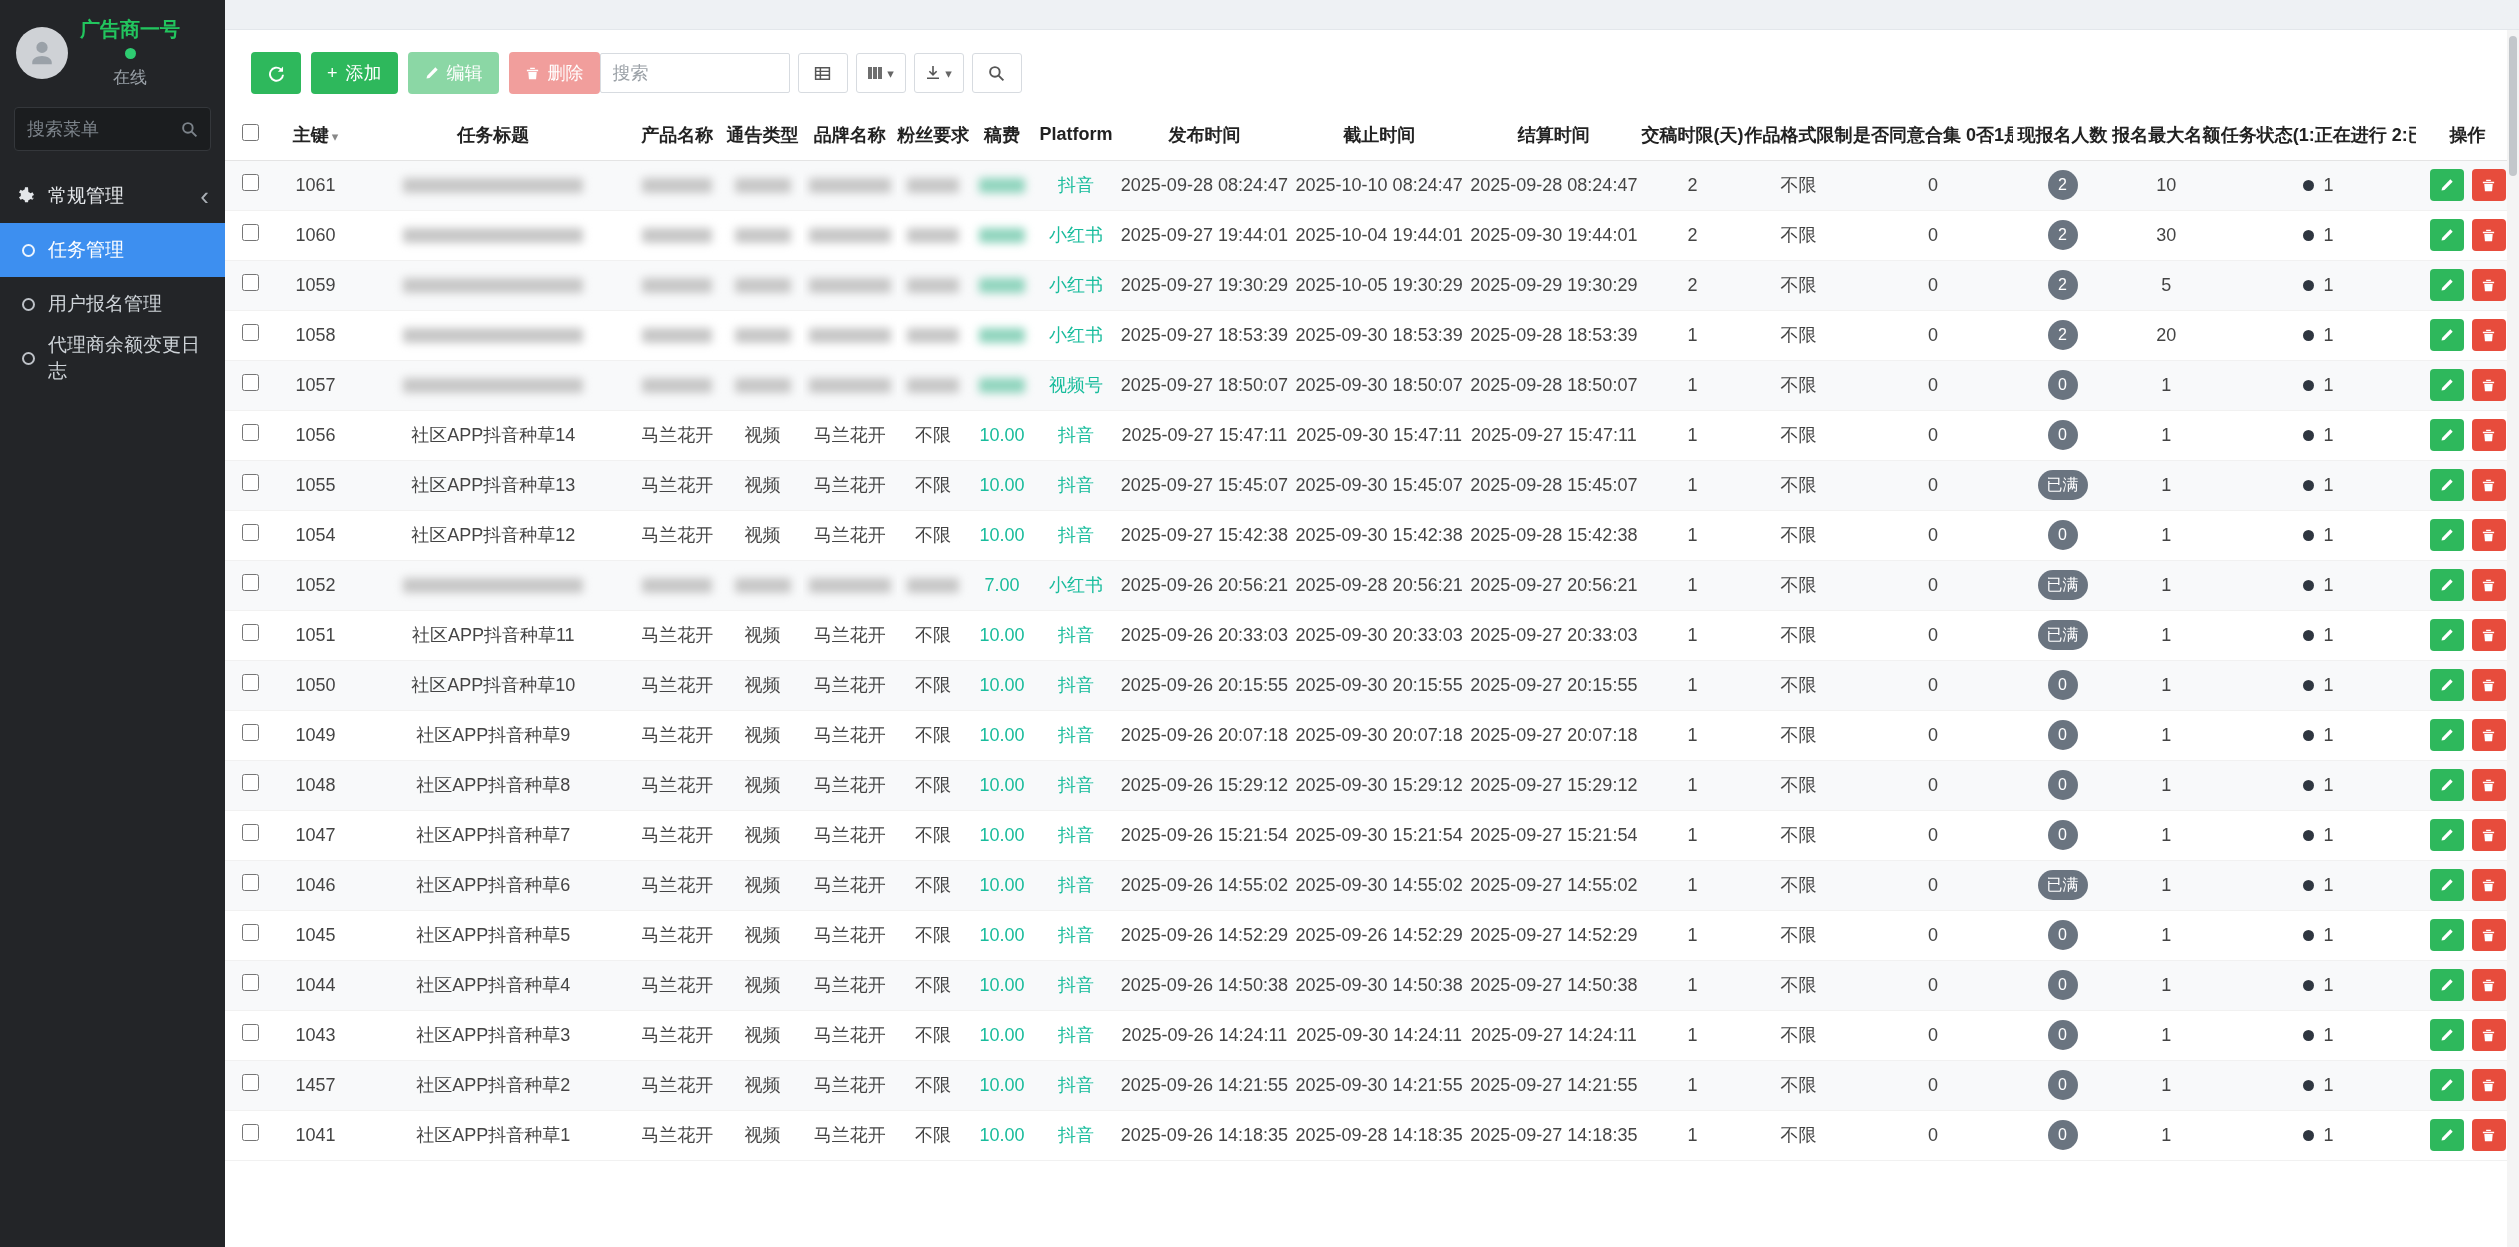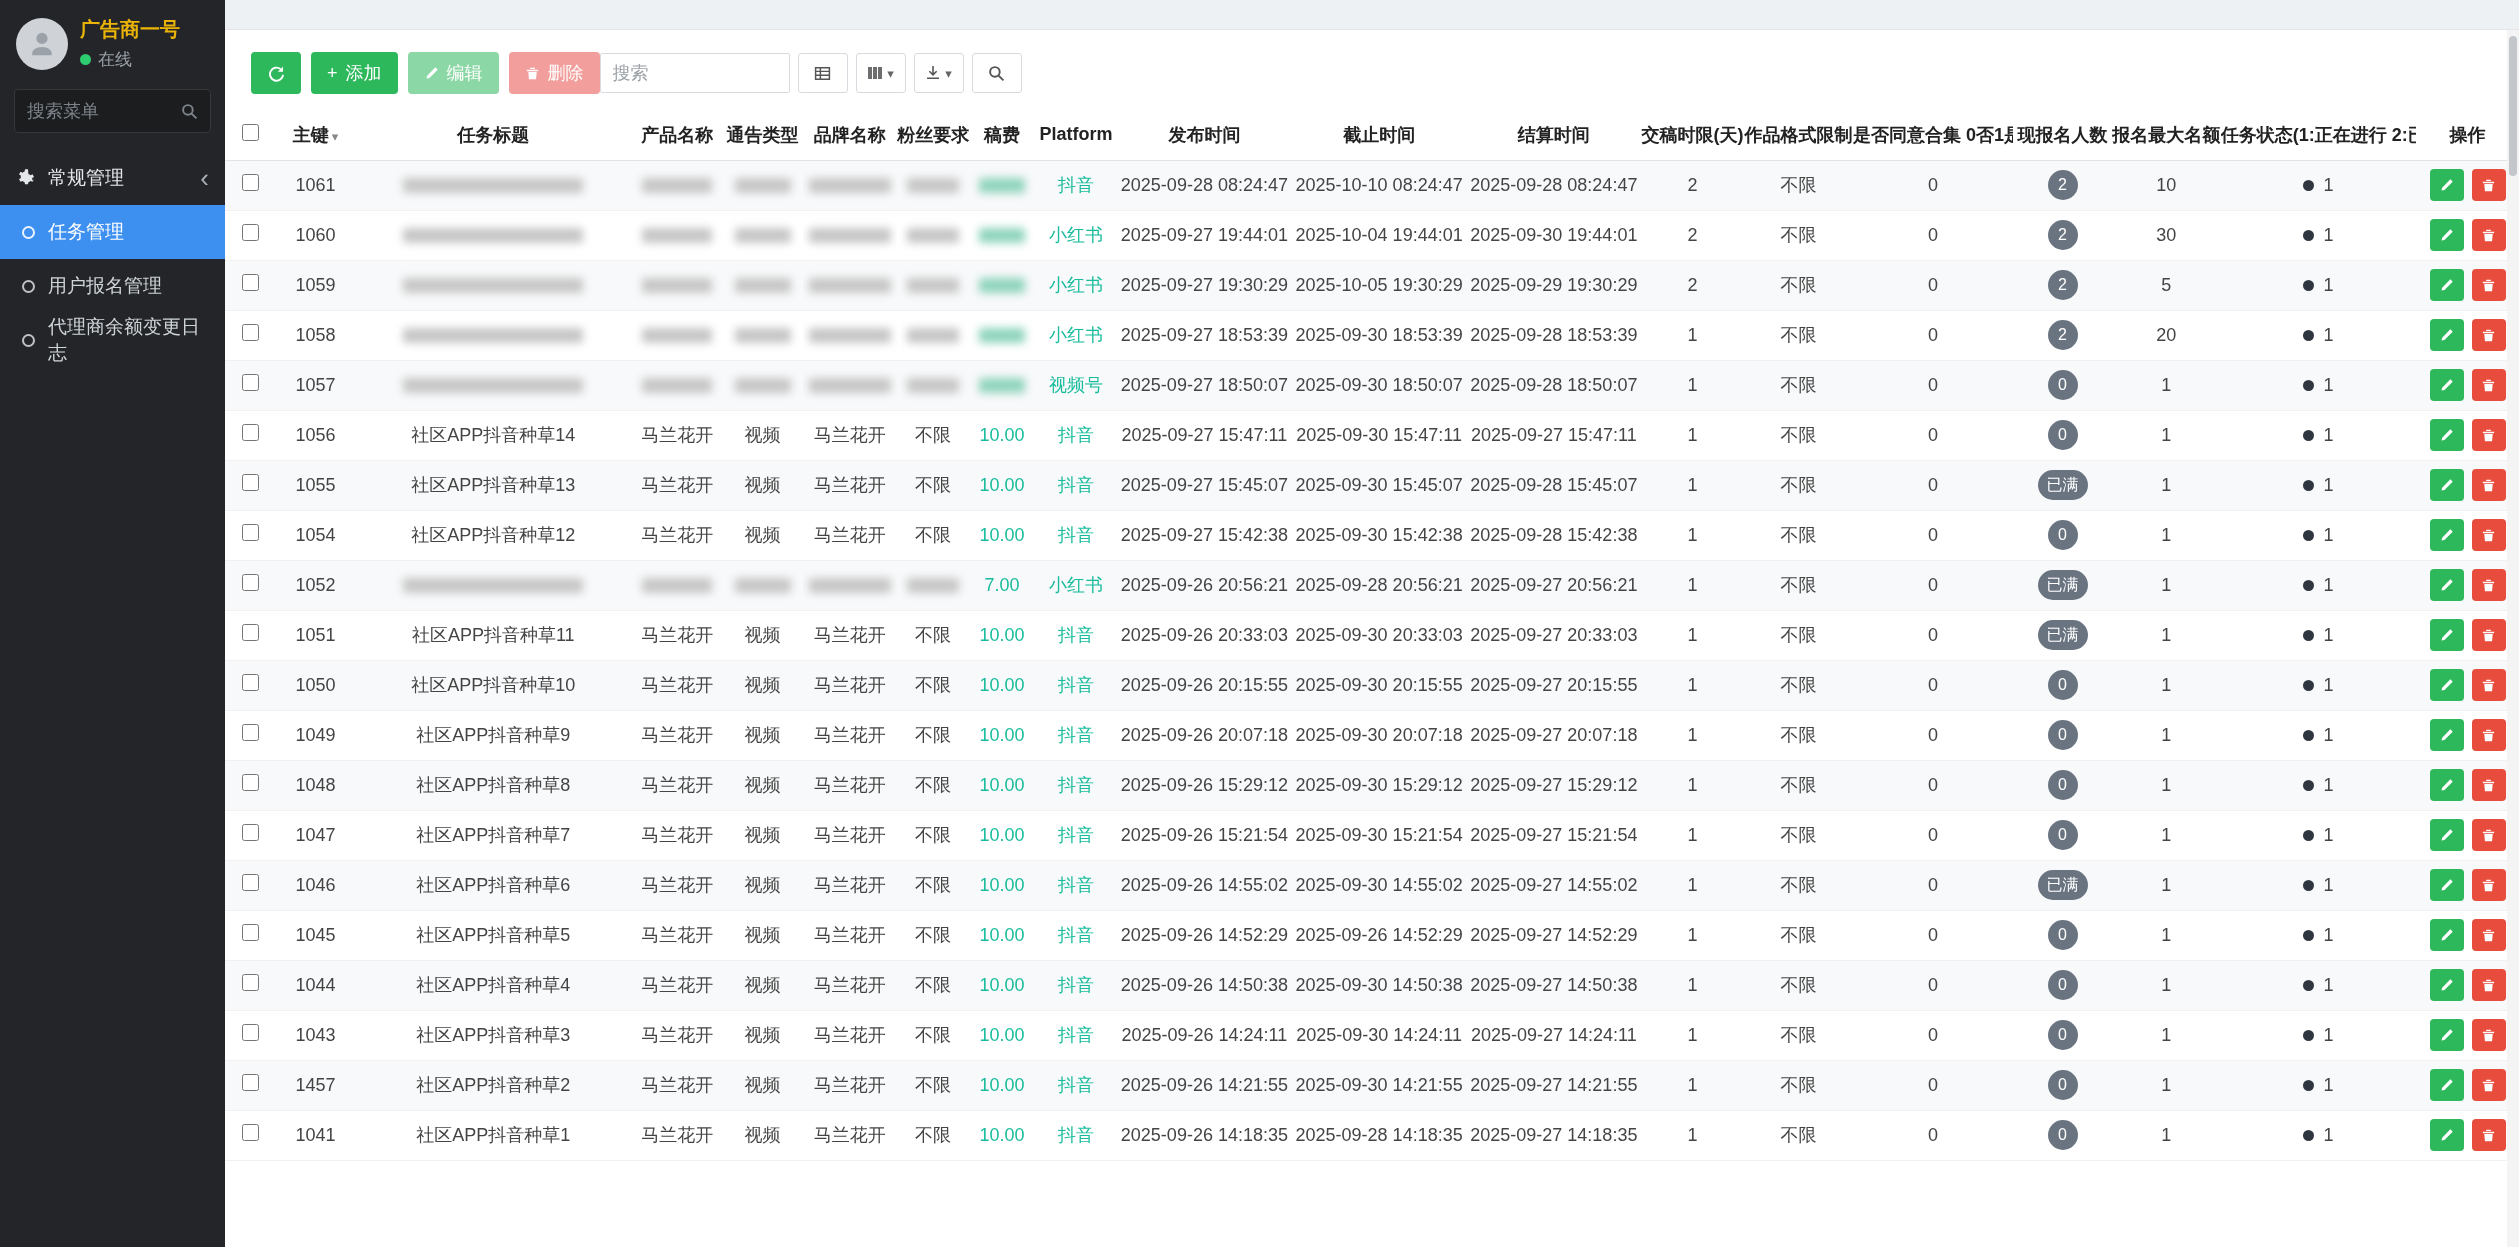--- a/index.html
+++ b/index.html
@@ -4,22 +4,22 @@
 <style>
   * { margin:0; padding:0; box-sizing:border-box; }
   html,body { width:2519px; height:1247px; overflow:hidden;
     font-family:"Liberation Sans","DejaVu Sans",sans-serif; background:#fff; }
 
   
   .sidebar { position:fixed; left:0; top:0; width:225px; height:1247px; background:#232528; z-index:5; }
   .sb-head { display:flex; align-items:center; gap:12px; padding:16px 16px 10px; }
   .avatar { width:52px; height:52px; border-radius:50%; background:#cfd2d6;
     display:flex; align-items:center; justify-content:center; flex:none; }
-  .sb-name { color:#eab308; font-size:20px; font-weight:bold; }
-  .sb-status { color:#99a0a7; font-size:17px; display:flex; align-items:center; gap:7px; margin-top:5px; }
+  .sb-name { color:#22c55e; font-size:20px; font-weight:bold; }
+  .sb-status { color:#99a0a7; font-size:17px; display:flex; align-items:center; gap:7px; margin-top:5px;flex-direction:column; }
   .dot-green { width:11px; height:11px; background:#2ecc71; border-radius:50%; }
   .sb-search { margin:8px 14px 18px; background:#1b1d1f; border:1px solid #34373b; border-radius:4px;
     height:44px; display:flex; align-items:center; padding:0 12px; }
   .sb-search input { flex:1; background:transparent; border:0; outline:none; color:#cfd4d9; font-size:18px; min-width:0; }
   .sb-search input::placeholder { color:#7c838a; }
   .menu-section { height:54px; display:flex; align-items:center; padding:0 16px; color:#e4e7ea; font-size:19px; gap:12px; cursor:pointer; }
   .menu-section .chev { margin-left:auto; color:#aab0b6; font-size:26px; line-height:1; }
   .menu-item { height:54px; display:flex; align-items:center; padding:0 16px 0 22px; color:#cfd4d9; font-size:19px; gap:13px; cursor:pointer; }
   .menu-item.active { background:#3d8ff0; color:#fff; }
   .ring { width:13px; height:13px; border:2px solid currentColor; border-radius:50%; opacity:.9; flex:none; }

